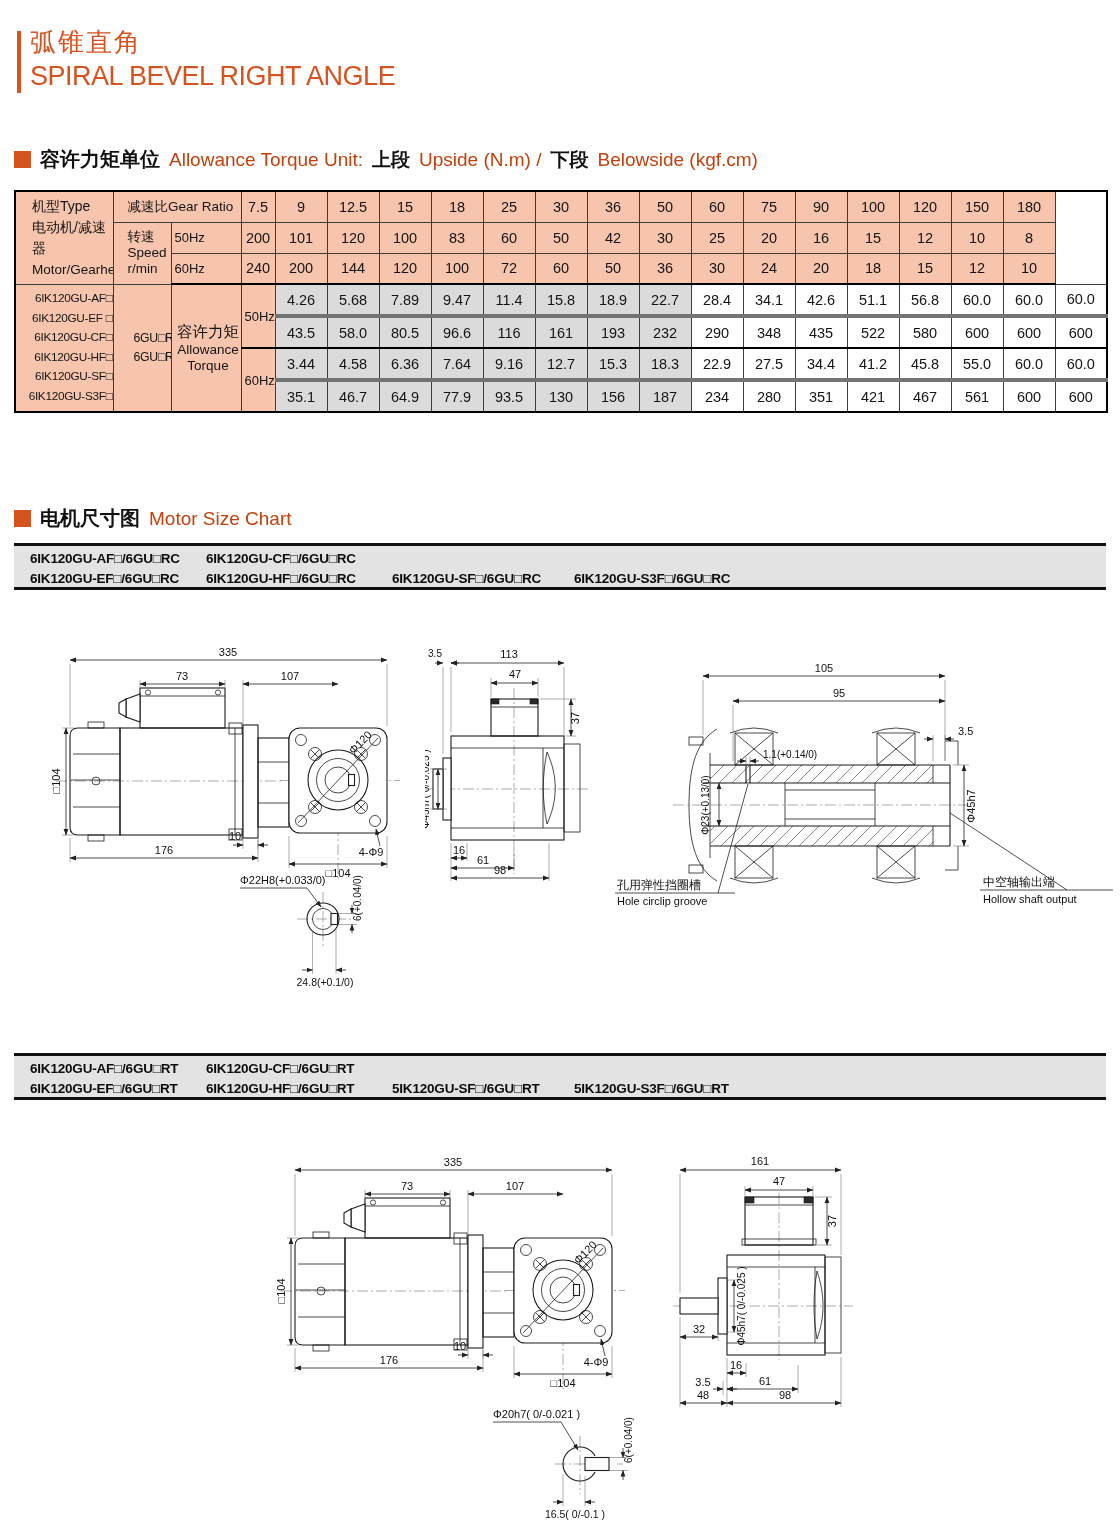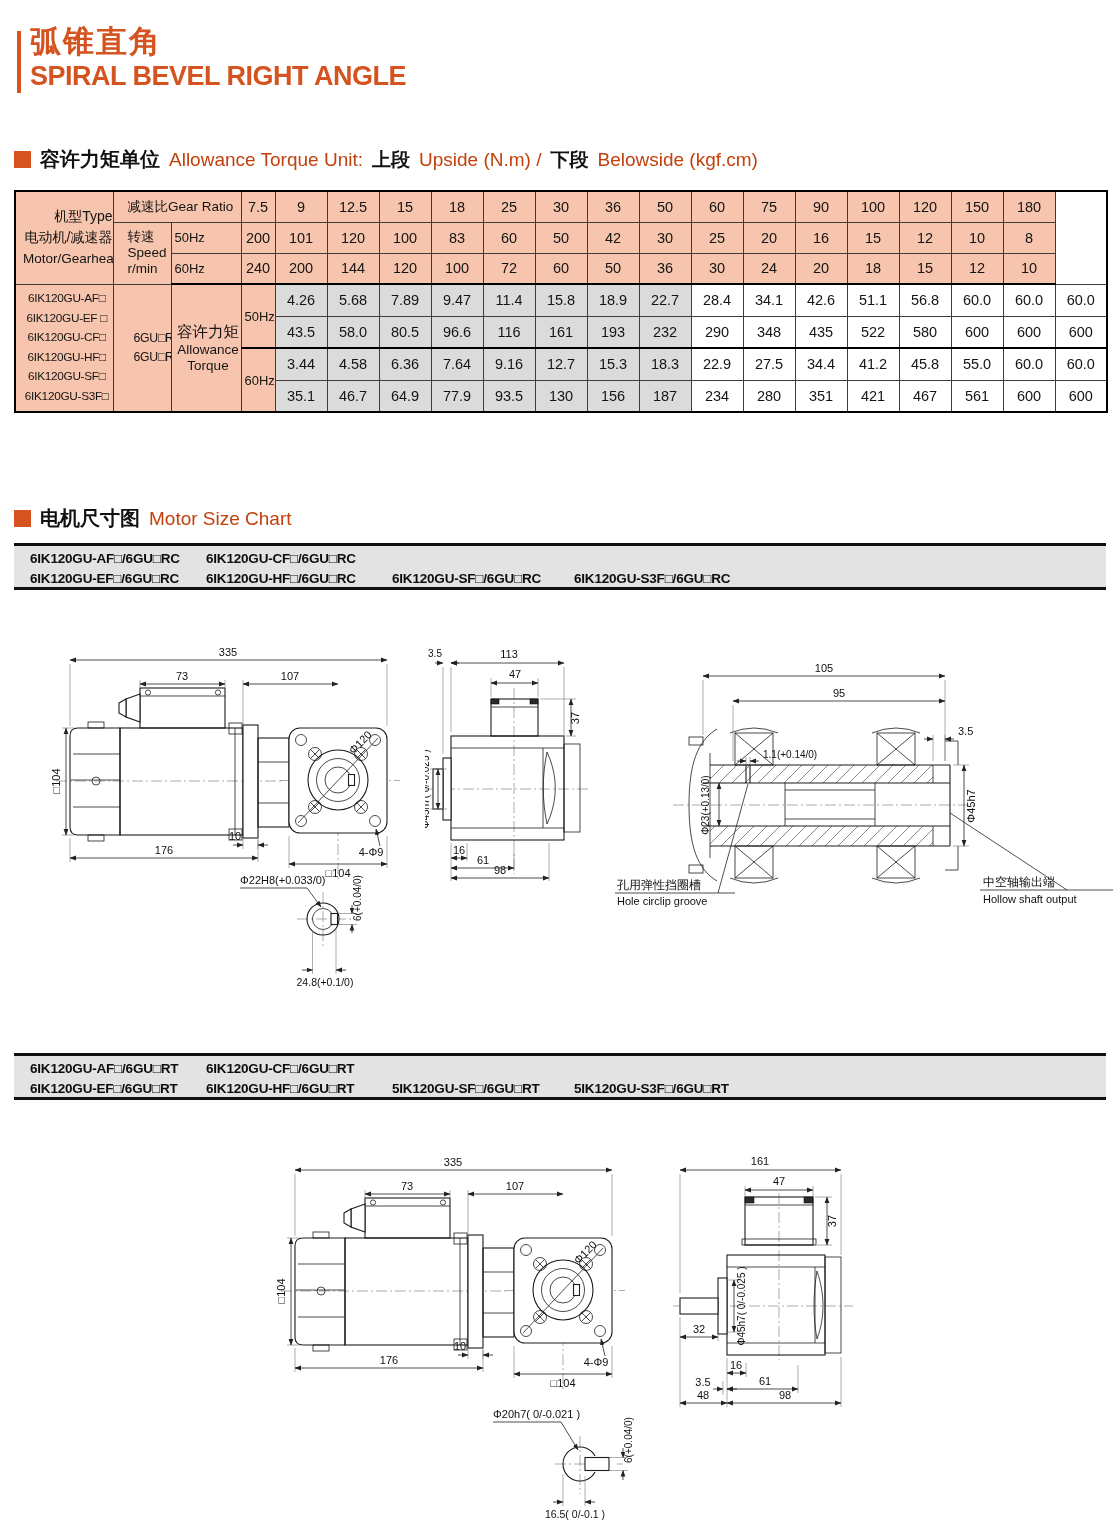--- a/index.html
+++ b/index.html
@@ -3,46 +3,46 @@
 <meta charset="utf-8">
 <style>
   *{margin:0;padding:0;box-sizing:border-box}
   html,body{background:#fff}
   .page{position:relative;width:1120px;height:1536px;background:#fff;overflow:hidden;
         font-family:"Liberation Sans",sans-serif;color:#111;
         --accent:#D4531F;--hdbg:#F7C5AD;--shade:#DBDBDB;--barbg:#E3E3E3}
   
   .title-bar{position:absolute;left:17px;top:31px;width:4px;height:62px;background:var(--accent)}
   .title-block{position:absolute;left:30px;top:24px;color:var(--accent)}
-  .title-cn{font-size:31px;font-weight:bold;letter-spacing:2px;line-height:36px}
-  .title-en{font-size:27px;font-weight:700;letter-spacing:-0.5px;line-height:33px}
+  .title-cn{font-size:26px;font-weight:normal;letter-spacing:2px;line-height:36px}
+  .title-en{font-size:27px;font-weight:400;letter-spacing:-0.5px;line-height:33px}
   
   .sec{position:absolute;left:14px;display:flex;align-items:center;gap:9px}
   .sec .sq{width:17px;height:17px;background:var(--accent);flex:0 0 auto}
   .sec .cn{font-size:20px;font-weight:bold;color:#111}
   .sec .en{font-size:19px;color:#c2410c}
   
   .twrap{position:absolute;left:14px;top:190px}
   table.tt{border-collapse:collapse;table-layout:fixed;width:1092px;border:2px solid #000}
   .tt td{border:1px solid #3c3c3c;text-align:center;vertical-align:middle;font-size:14px;color:#141414;padding:0;overflow:hidden}
   .tt .hd{background:var(--hdbg)}
   .tt .gy{background:var(--shade)}
   .tt .wh{background:#fff}
   .tt tr.rr{height:31px}
   .tt tr.rs{height:31px}
   .tt tr.rd{height:32px}
   .tt td.n{font-size:14.5px}
   .tt td.lab{text-align:left;padding-left:14px;font-size:13.5px;line-height:16px}
-  .tt td.type{text-align:right;padding-left:7px;font-size:14px;line-height:21px}
+  .tt td.type{text-align:left;padding-left:16px;font-size:14px;line-height:21px}
   .tt td.type .t2{font-size:13.5px}
   .tt td.hz{font-size:13px;text-align:left;padding-left:3px}
   .tt tr.rhb td{border-bottom:2px solid #000}
   .tt td.btd{border-top:2px solid #000}
-  .tt td.btl{border-top:1px solid #737373}
-  .tt td.models{text-align:center;padding-left:5px;font-size:11.8px;line-height:19.5px;letter-spacing:-0.3px}
+  .tt td.btl{border-top:4px solid #737373}
+  .tt td.models{text-align:right;padding-left:5px;font-size:11.8px;line-height:19.5px;letter-spacing:-0.3px}
   .tt td.gus{text-align:left;padding-left:20px;font-size:12.3px;line-height:19px;letter-spacing:-0.3px}
   .tt td.allow{text-align:center;padding-left:4px}
   .tt td.allow .a1{font-size:15.5px;line-height:20px}
   .tt td.allow .a2{font-size:13.5px;line-height:16px}
   
   .bar{position:absolute;left:14px;width:1092px;height:47px;background:var(--barbg);
        border-top:3px solid #101010;border-bottom:3px solid #101010;padding:3px 0 0 16px;
        font-size:13.5px;font-weight:700;letter-spacing:-0.2px;color:#0d0d0d}
   .bar .ln{line-height:19.5px;white-space:nowrap}
   .bar span{display:inline-block}

